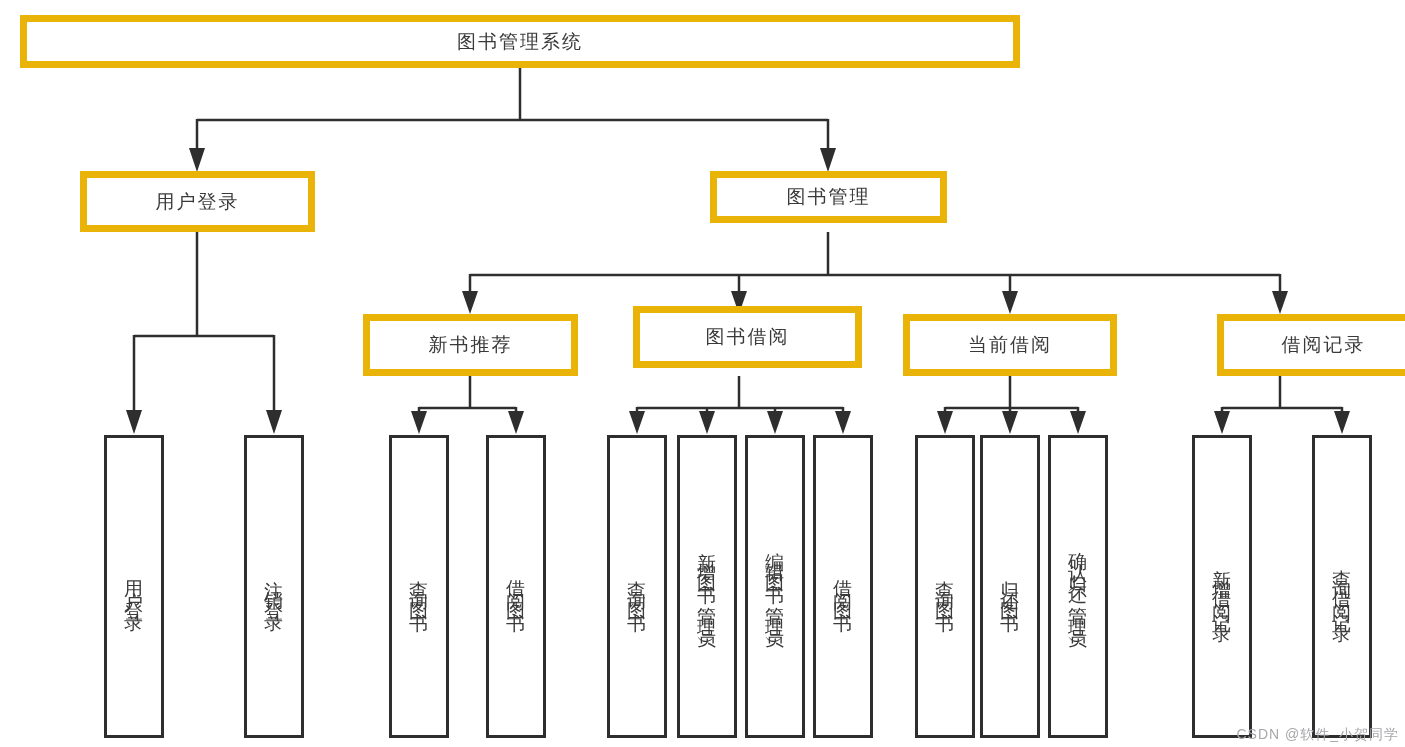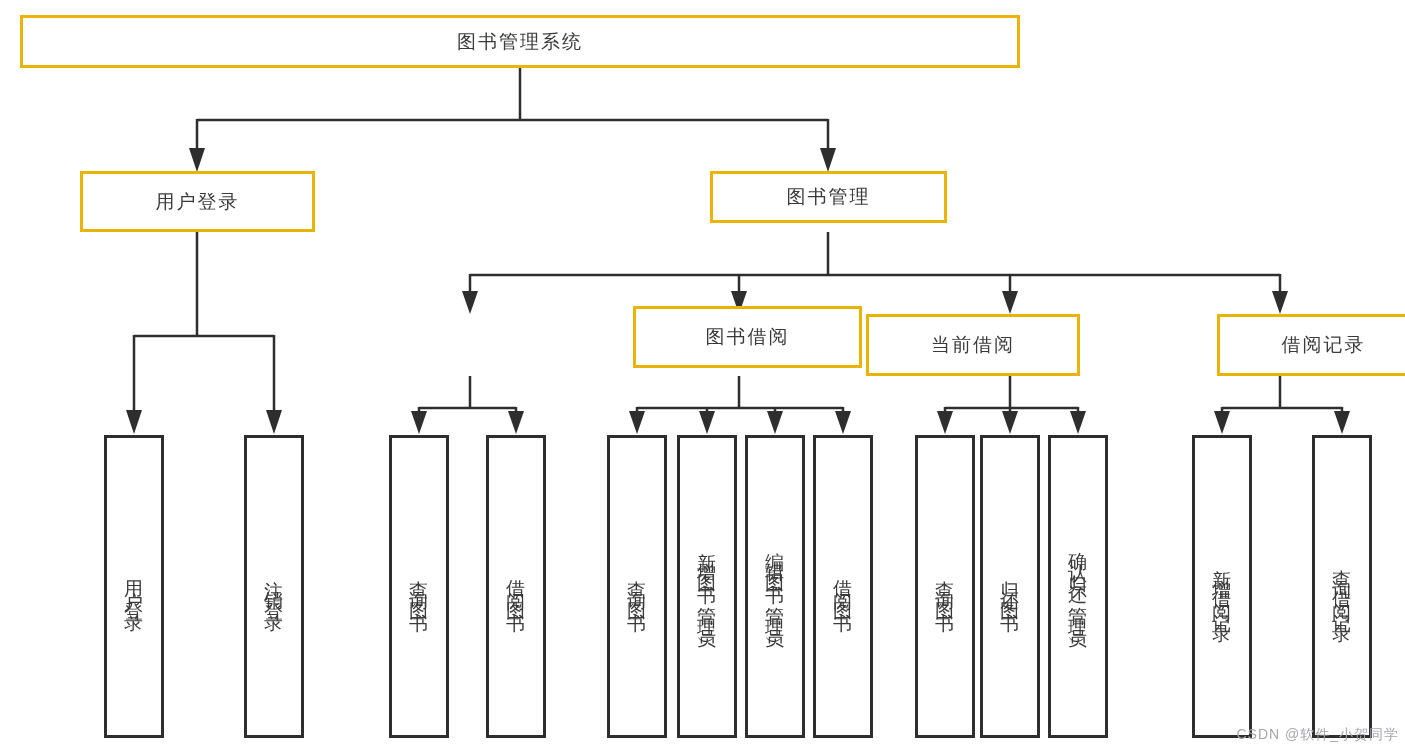--- a/index.html
+++ b/index.html
@@ -13,21 +13,21 @@
   }
   #connectors {
     position: absolute;
     left: 0; top: 0;
     width: 1405px; height: 747px;
     z-index: 0;
   }
   .box {
     position: absolute;
     box-sizing: border-box;
-    border: 3px solid #eab308;
+    border: 7px solid #eab308;
     background: #ffffff;
     display: flex;
     align-items: center;
     justify-content: center;
     font-size: 19px;
     color: #3a3a3a;
     letter-spacing: 2px;
     z-index: 1;
   }
   .leaf {
@@ -51,21 +51,21 @@
     line-height: 1;
     color: #3a3a3a;
     white-space: nowrap;
   }
   
   #root-box        { left: 20px;   top: 15px;  width: 1000px; height: 53px; }
   #user-login-box  { left: 80px;   top: 171px; width: 235px;  height: 61px; }
   #book-mgmt-box   { left: 710px;  top: 171px; width: 237px;  height: 52px; }
   #new-book-box    { left: 363px;  top: 314px; width: 215px;  height: 62px; }
   #book-borrow-box { left: 633px;  top: 306px; width: 229px;  height: 62px; }
-  #cur-borrow-box  { left: 866px;  top: 314px; width: 214px;  height: 62px; }
+  #cur-borrow-box  { left: 903px;  top: 314px; width: 214px;  height: 62px; }
   #borrow-rec-box  { left: 1173px; top: 314px; width: 213px;  height: 62px; margin-left: 44px; }
   
   #leaf-1  { left: 104px; }
   #leaf-2  { left: 244px; }
   #leaf-3  { left: 389px; }
   #leaf-4  { left: 486px; }
   #leaf-5  { left: 607px; }
   #leaf-6  { left: 677px; }
   #leaf-7  { left: 745px; }
   #leaf-8  { left: 813px; }
@@ -151,20 +151,21 @@
       <line x1="1342" y1="407" x2="1342" y2="413"></line>
       <polygon points="1334,411 1350,411 1342,434" stroke="none"></polygon>
     </g>
   </svg>
 
   <div class="box" id="root-box">图书管理系统</div>
 
   <div class="box" id="user-login-box">用户登录</div>
   <div class="box" id="book-mgmt-box">图书管理</div>
 
+  <div class="box" id="new-book-box">新书推荐</div>
   <div class="box" id="book-borrow-box">图书借阅</div>
   <div class="box" id="cur-borrow-box">当前借阅</div>
   <div class="box" id="borrow-rec-box">借阅记录</div>
 
   <div class="leaf" id="leaf-1">
     <span class="vtext">用户登录</span>
   </div>
   <div class="leaf" id="leaf-2">
     <span class="vtext">注销登录</span>
   </div>

